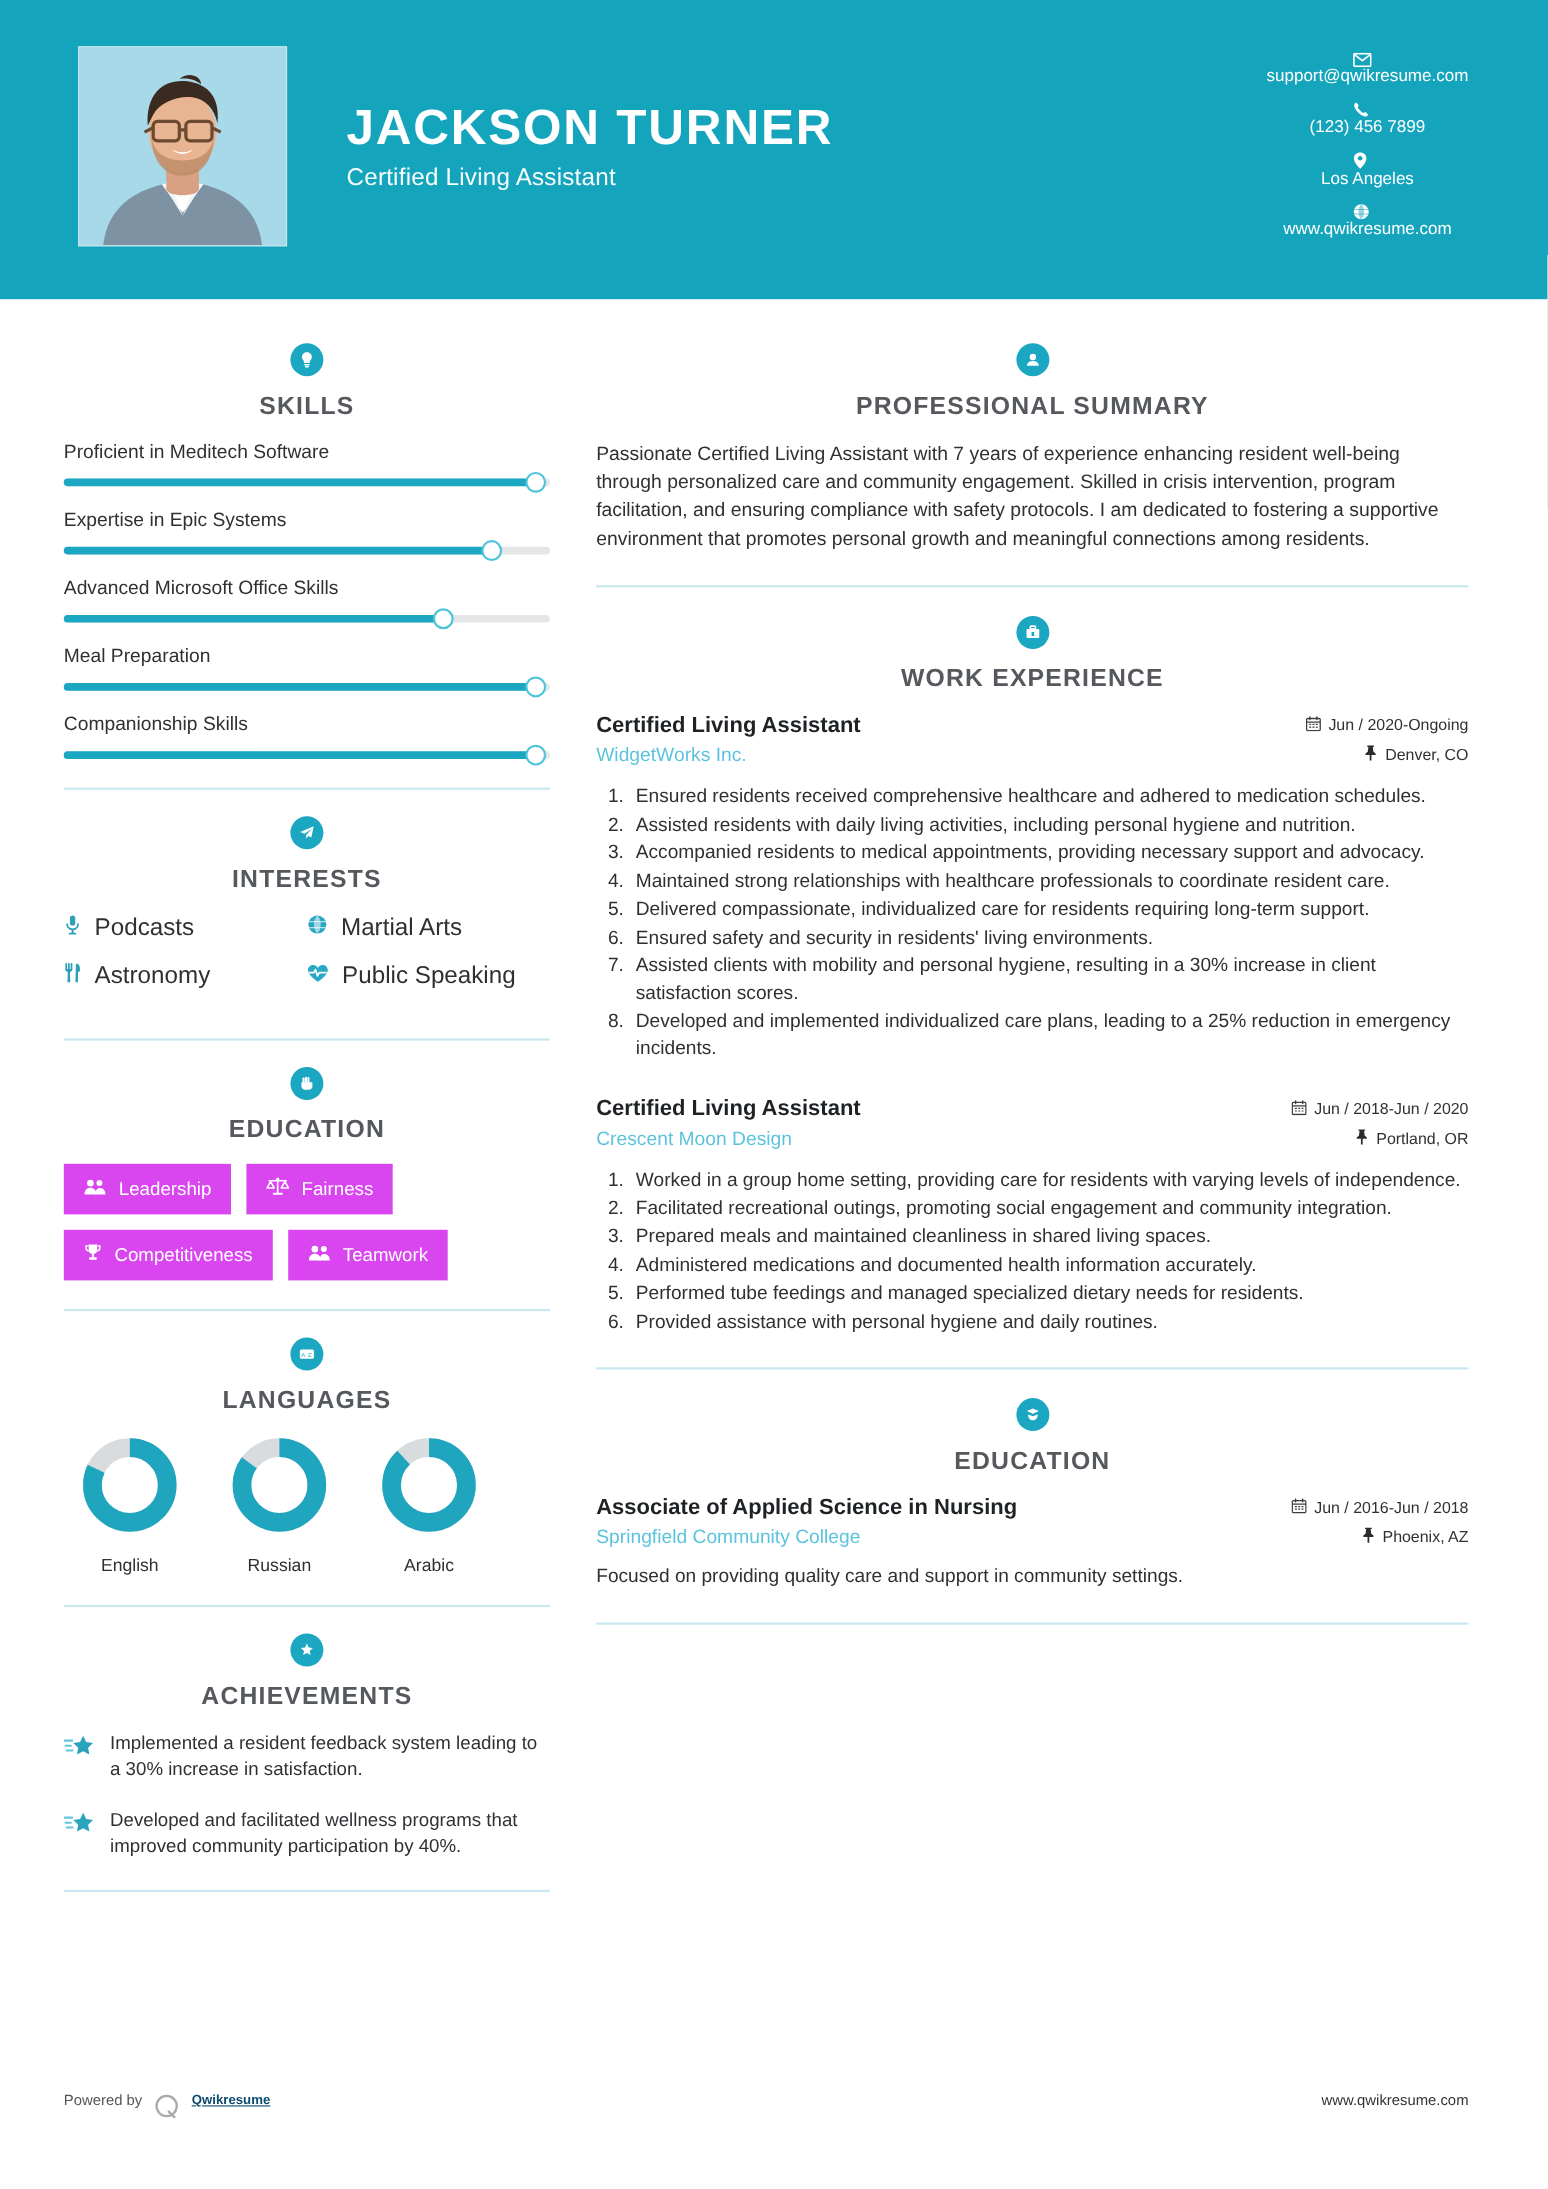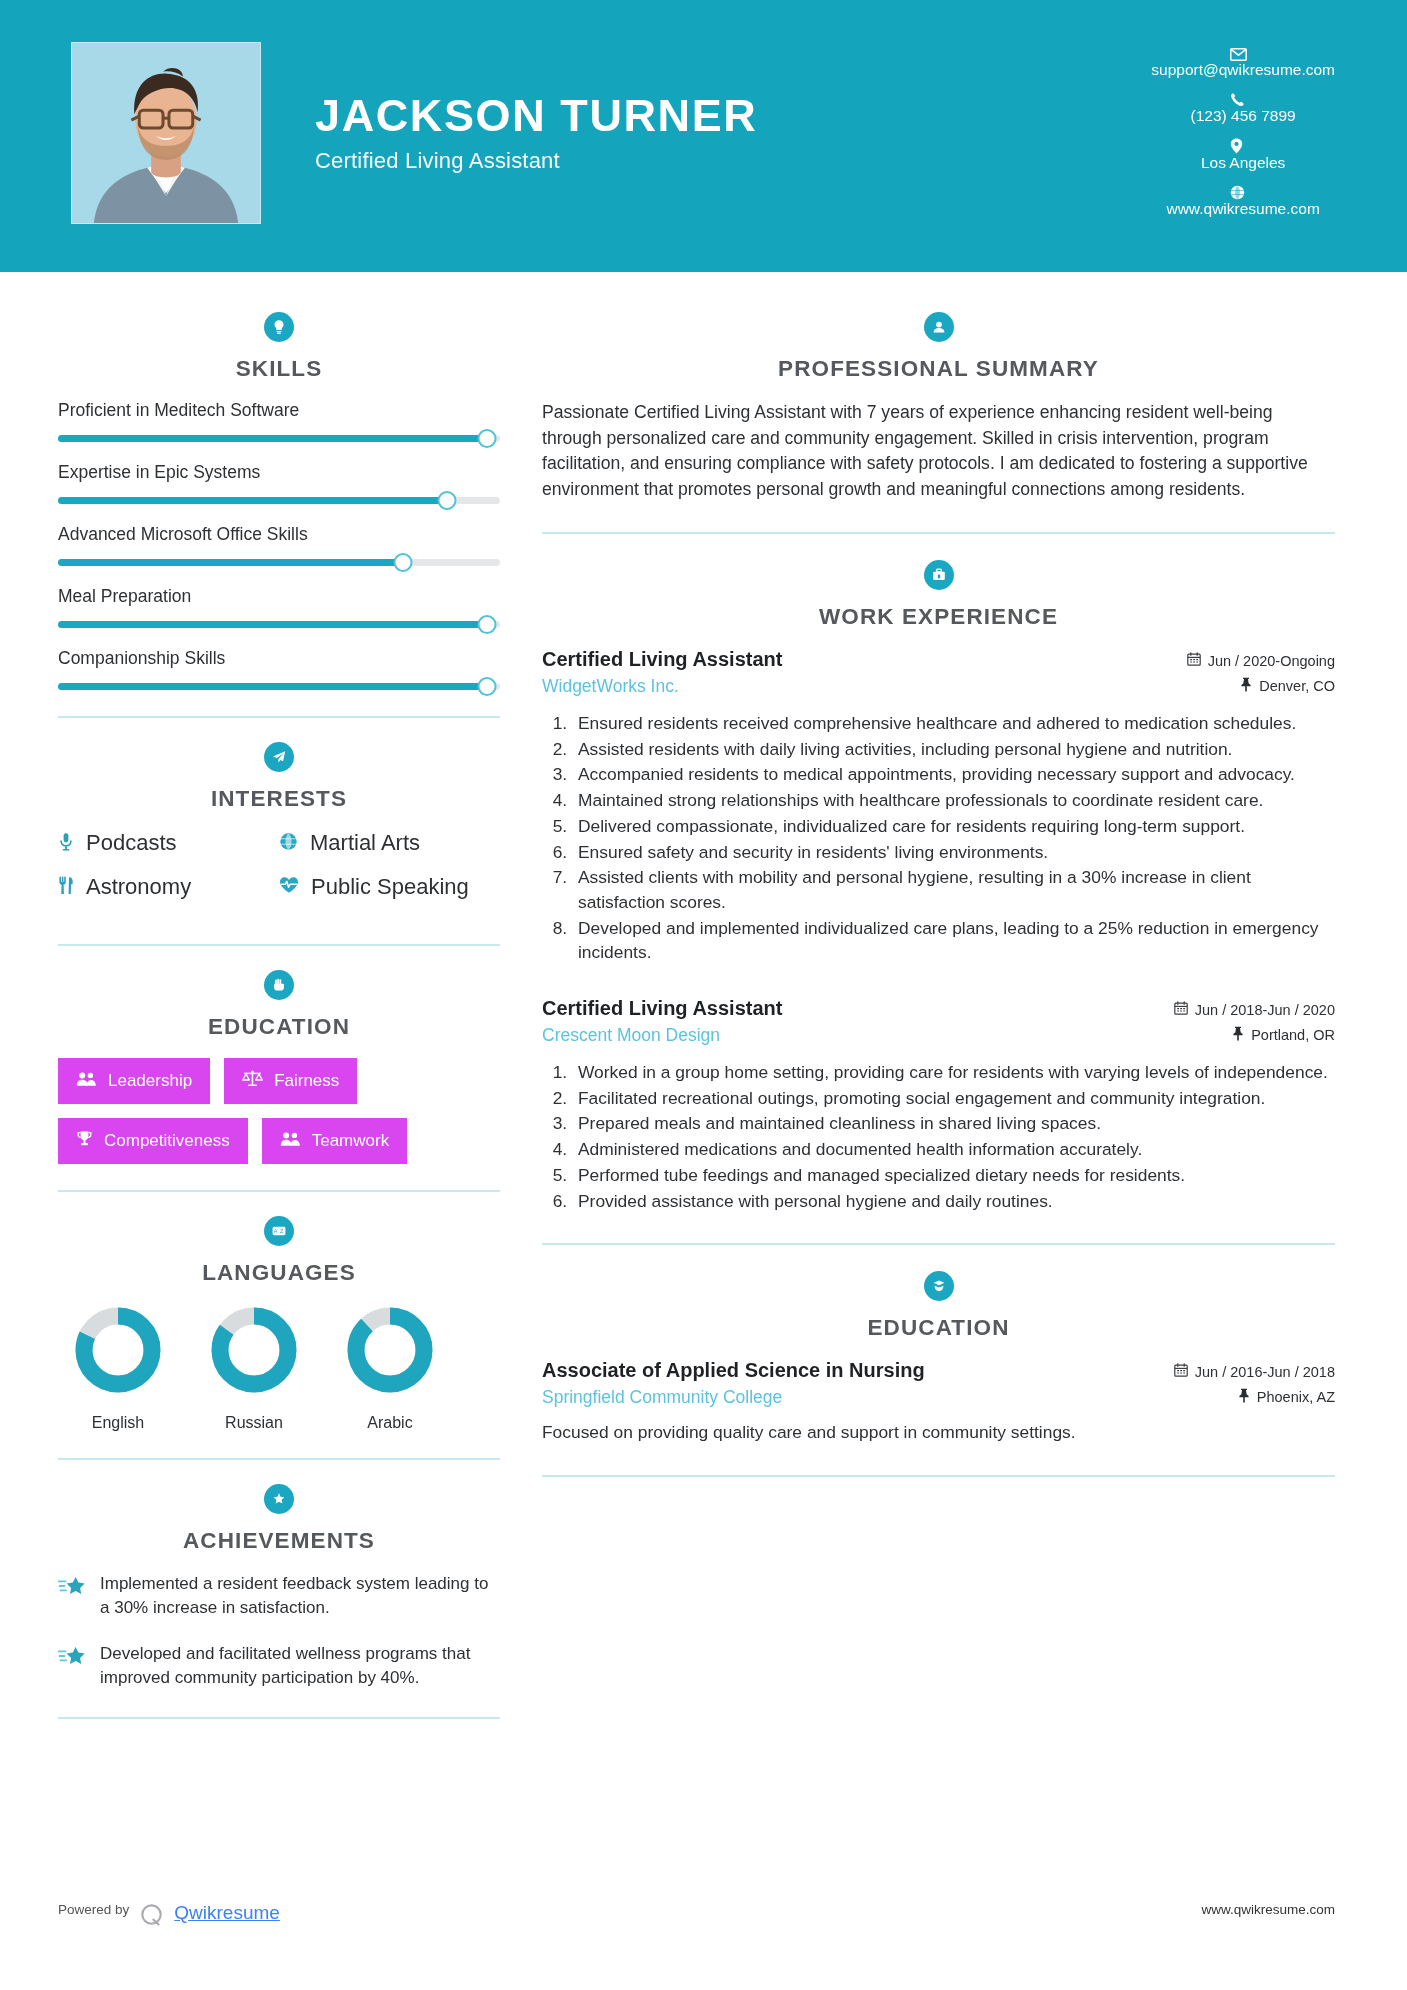--- a/index.html
+++ b/index.html
@@ -103,21 +103,21 @@
   .edu-desc { font-size:17.4px; color:#2e3134; margin-top:12px; line-height:1.42; }
 
   
   .footer {
     position:absolute; left:0; right:0; bottom:0; height:110px;
     display:flex; align-items:flex-start; justify-content:space-between;
     padding:22px 72px 0 58px;
   }
   .pw { display:flex; align-items:flex-start; gap:9px; }
   .pw-label { font-size:13.5px; color:#555; }
-  .pw-brand { font-size:19px; color:#3b82f6; text-decoration:underline; }
+  .pw-brand { font-size:12px; color:#0c4a6e; text-decoration:underline;font-weight:bold; }
   .foot-url { font-size:13.5px; color:#333; }
 </style>
 </head>
 <body>
 
 <div class="page">
 
   <div class="header">
 
     <div class="photo-wrap">

